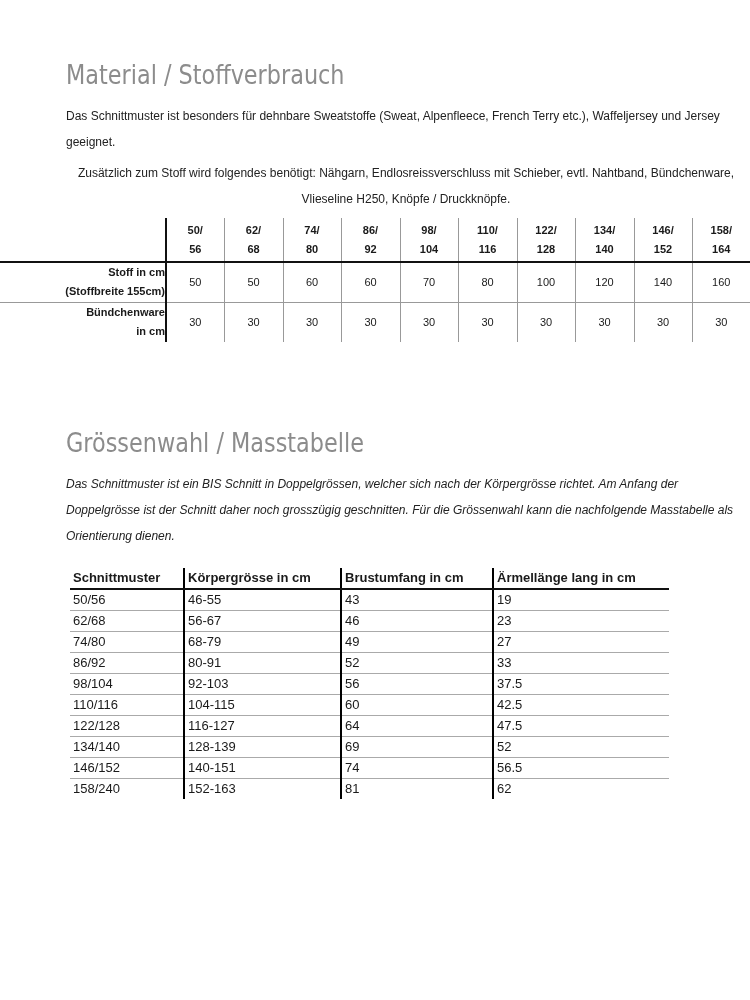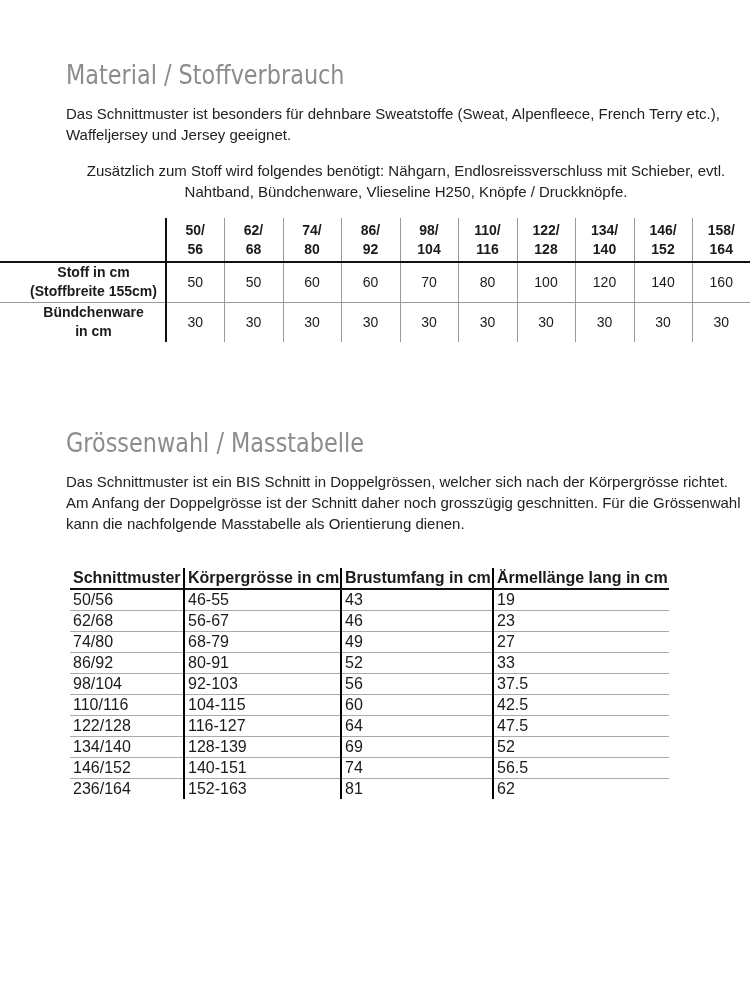--- a/index.html
+++ b/index.html
@@ -3,41 +3,41 @@
 <meta charset="utf-8">
 <style>
   html, body { margin: 0; padding: 0; background: #ffffff; }
   body { width: 750px; height: 1000px; position: relative; overflow: hidden;
          font-family: "Liberation Sans", "DejaVu Sans", sans-serif; color: #1a1a1a; }
   .h1 { position: absolute; left: 66px; font-size: 26px; font-weight: 300; color: #8a8a8a;
         letter-spacing: 0px; font-family: "DejaVu Sans", sans-serif; font-weight: normal;
         transform: scaleX(0.86); transform-origin: left top; color: #8c8c8c; }
   #h-material { top: 60px; }
   #h-groesse { top: 428px; }
-  .para { position: absolute; left: 66px; width: 680px; font-size: 15px; line-height: 21px; color: #222; }
+  .para { position: absolute; left: 66px; width: 680px; font-size: 12px; line-height: 26px; color: #222; }
   #p1 { top: 103px; }
   #p2 { top: 160px; text-align: center; }
-  #p3 { top: 471px; }
+  #p3 { top: 471px; font-style: italic; }
 
   
   #t1 { position: absolute; left: 0; top: 218px; width: 750px; border-collapse: collapse; table-layout: fixed; }
-  #t1 td, #t1 th { padding: 0; font-size: 14px; text-align: center; vertical-align: middle; }
+  #t1 td, #t1 th { padding: 0; font-size: 11px; text-align: center; vertical-align: middle; }
   #t1 th { font-weight: bold; line-height: 19px; height: 43px; border-left: 1px solid #999; }
   #t1 th.corner { border-left: none; }
   #t1 th.first-size { border-left: 2px solid #111; }
   #t1 thead tr { border-bottom: 2px solid #111; }
   #t1 tbody tr { border-bottom: 1px solid #999; height: 40px; }
   #t1 tbody tr:last-child { border-bottom: none; }
   #t1 td { border-left: 1px solid #999; text-align: center; }
-  #t1 td.row-label { text-align: center; font-weight: bold; line-height: 19px; padding-left: 22px; border-left: none; }
+  #t1 td.row-label { text-align: right; font-weight: bold; line-height: 19px; padding-left: 22px; border-left: none; }
   #t1 td.first-val { border-left: 2px solid #111; }
 
   
   #t2 { position: absolute; left: 70px; top: 568px; width: 599px; border-collapse: collapse; table-layout: fixed; }
-  #t2 th, #t2 td { padding: 0 0 0 3px; font-size: 16px; text-align: left; height: 20px; line-height: 20px; }
+  #t2 th, #t2 td { padding: 0 0 0 3px; font-size: 13px; text-align: left; height: 20px; line-height: 20px; }
   #t2 th { font-weight: bold; border-bottom: 2px solid #111; }
   #t2 td { border-bottom: 1px solid #aaa; margin-left: 9px; }
   #t2 tr:last-child td { border-bottom: none; }
   #t2 .c2, #t2 .c3, #t2 .c4 { border-left: 2px solid #000000; }
 </style>
 </head>
 <body>
 
 <div class="h1" id="h-material">Material / Stoffverbrauch</div>
 <div class="para" id="p1">Das Schnittmuster ist besonders für dehnbare Sweatstoffe (Sweat, Alpenfleece, French Terry etc.), Waffeljersey und Jersey geeignet.</div>
@@ -169,19 +169,19 @@
         <td class="c3">69</td>
         <td class="c4">52</td>
       </tr>
       <tr>
         <td class="c1">146/152</td>
         <td class="c2">140-151</td>
         <td class="c3">74</td>
         <td class="c4">56.5</td>
       </tr>
       <tr>
-        <td class="c1">236/164</td>
+        <td class="c1">158/240</td>
         <td class="c2">152-163</td>
         <td class="c3">81</td>
         <td class="c4">62</td>
       </tr>
     </tbody>
 </table>
 
 </body></html>

